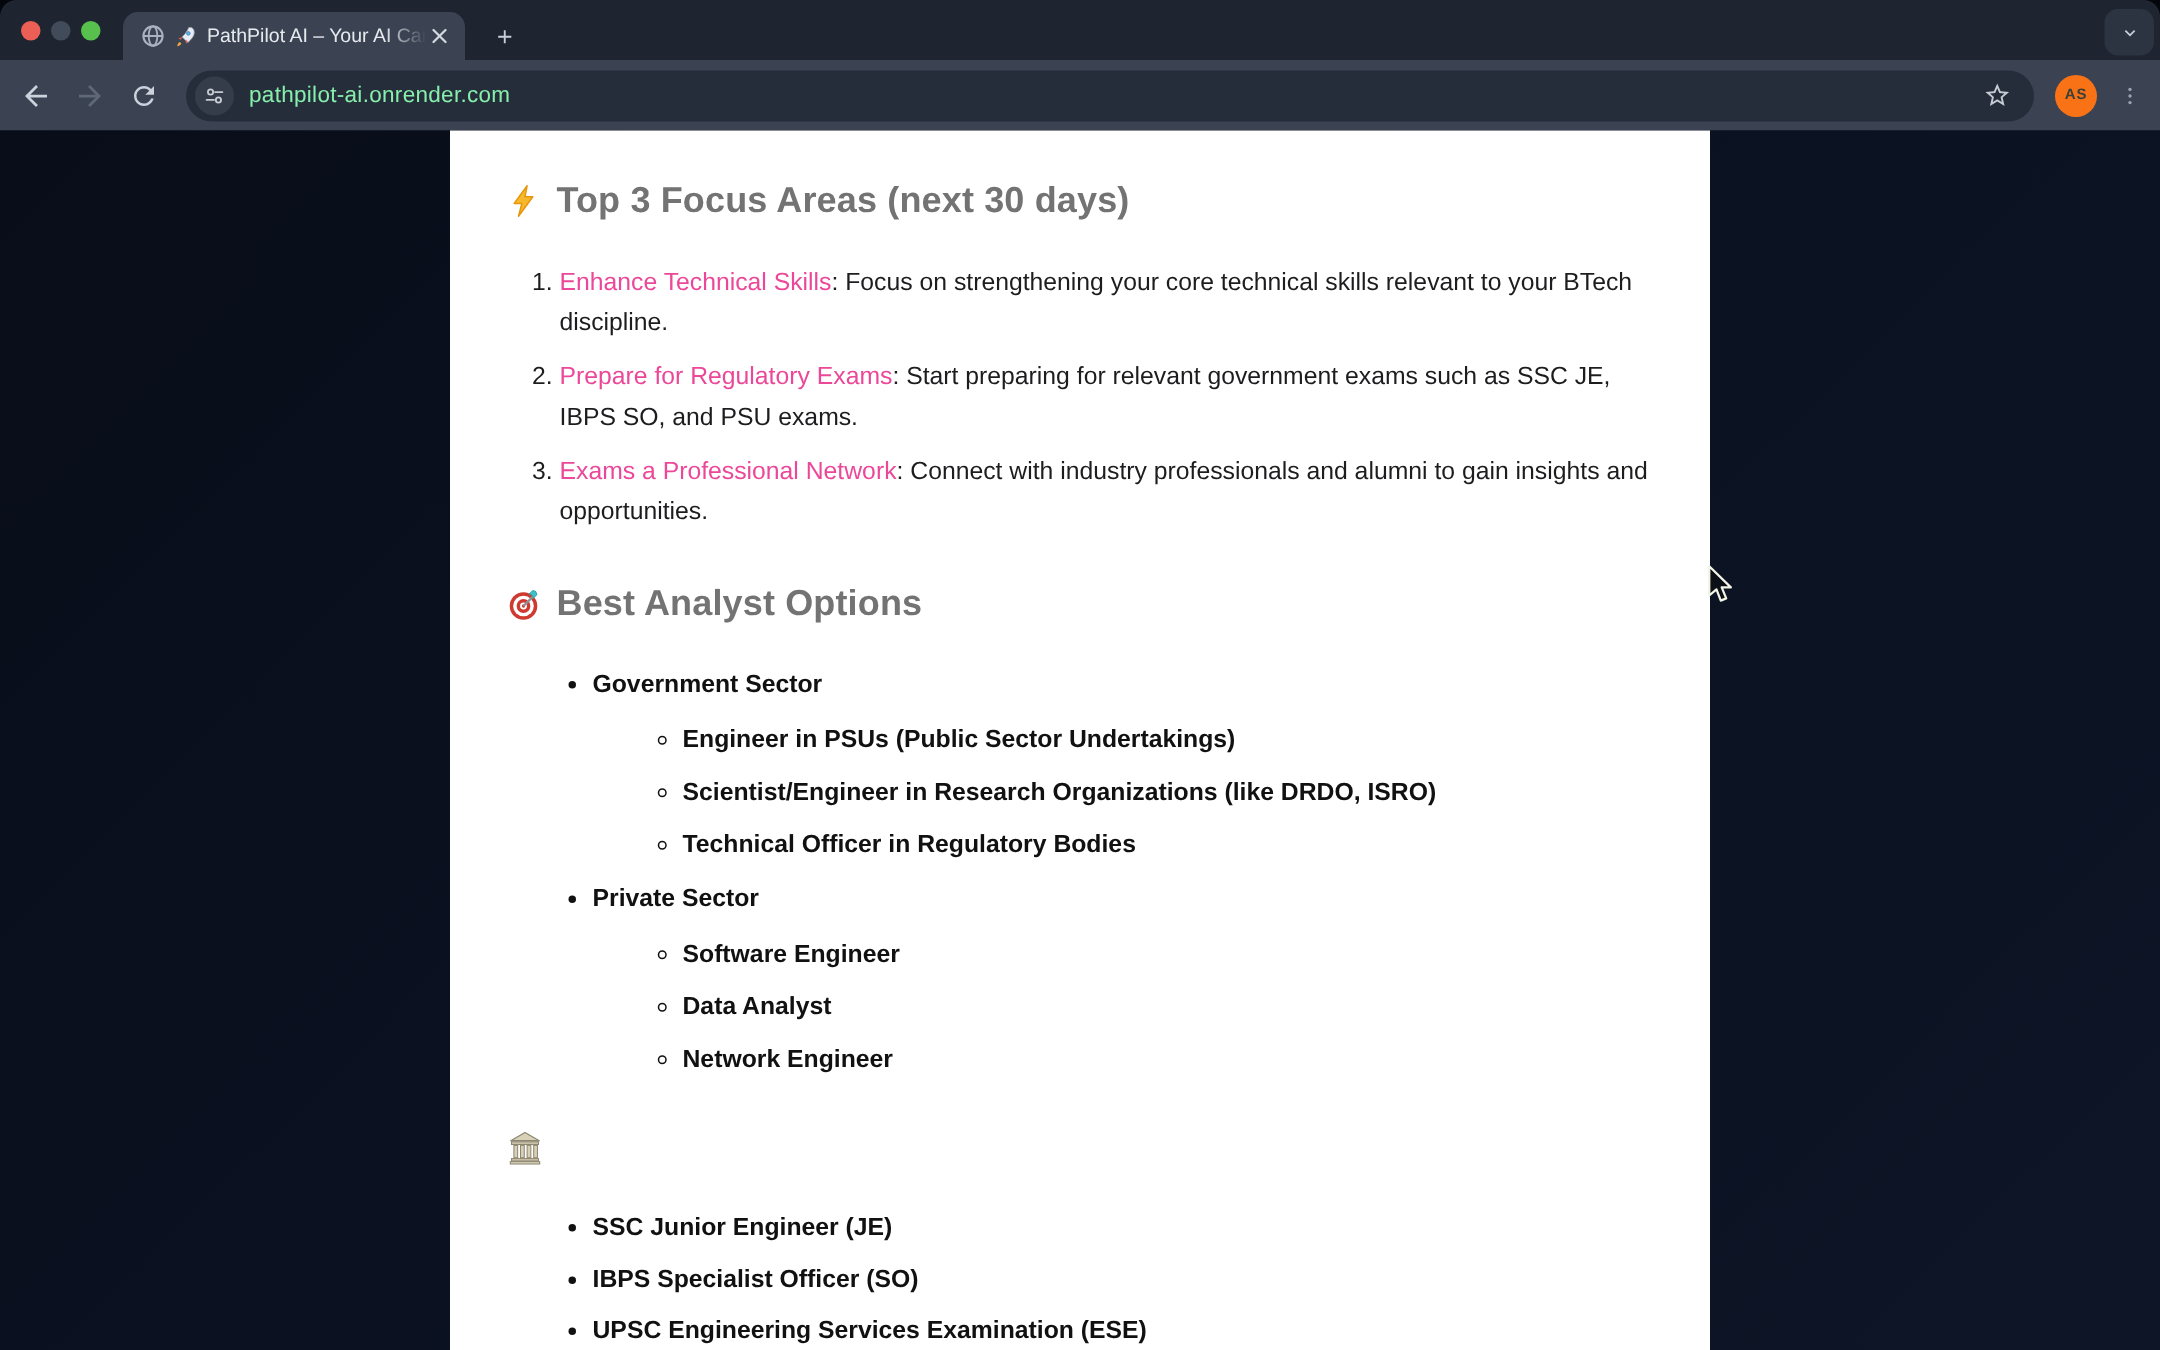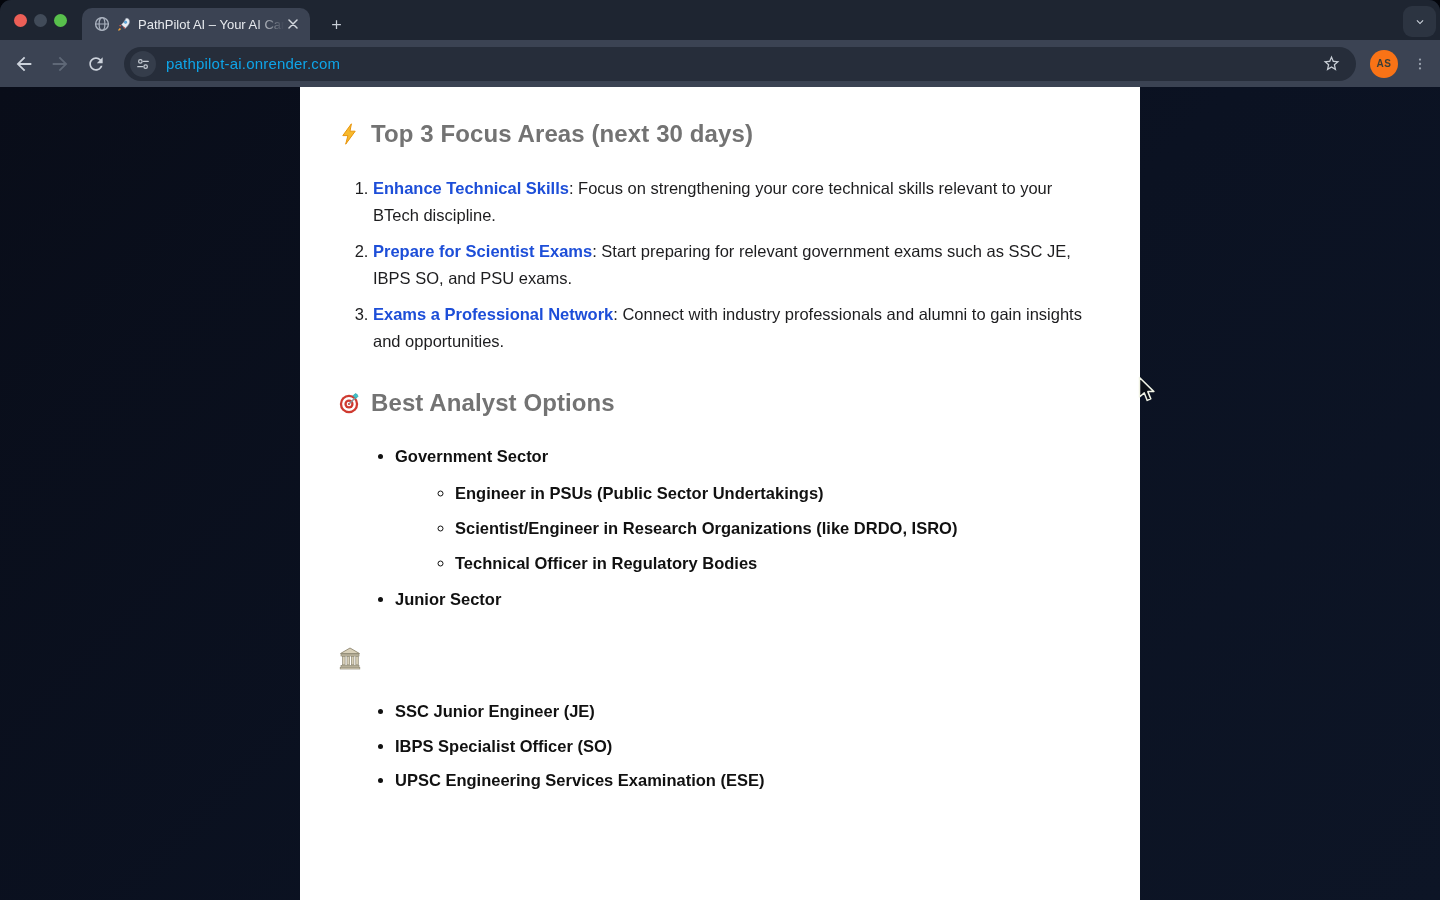--- a/index.html
+++ b/index.html
@@ -24,38 +24,38 @@
   .tabsearch-btn { position:absolute; right:4px; top:6px; width:33px; height:31px; border-radius:9px; background:#2c3441; border:none; display:flex; align-items:center; justify-content:center; cursor:pointer; }
 
   
   .toolbar { position:absolute; top:40px; left:0; right:0; height:47px; background:#3b4353; display:flex; align-items:center; }
   .nav-btn { width:28px; height:28px; border:none; background:transparent; display:flex; align-items:center; justify-content:center; cursor:pointer; }
   .nav-btn.back { margin-left:10px; }
   .nav-btn.fwd { margin-left:8px; }
   .nav-btn.reload { margin-left:8px; }
   .omnibox { position:relative; margin-left:14px; width:1232px; height:34px; background:#262d3a; border-radius:17px; display:flex; align-items:center; padding:0 12px 0 6px; cursor:text; }
   .siteinfo { width:26px; height:26px; border-radius:50%; background:#353d4b; display:flex; align-items:center; justify-content:center; flex:0 0 auto; cursor:pointer; }
-  .url { margin-left:10px; font-size:15px; color:#0ea5e9; letter-spacing:.2px; flex:1; }
+  .url { margin-left:10px; font-size:15px; color:#86efac; letter-spacing:.2px; flex:1; }
   .star-btn { width:26px; height:26px; border:none; background:transparent; display:flex; align-items:center; justify-content:center; cursor:pointer; flex:0 0 auto; }
   .avatar { margin-left:14px; width:28px; height:28px; border-radius:50%; background:#f97316; color:#3a3f38; font-size:10px; font-weight:700; display:flex; align-items:center; justify-content:center; letter-spacing:.5px; cursor:pointer; flex:0 0 auto; }
   .menu-btn { margin-left:8px; width:28px; height:28px; border:none; background:transparent; display:flex; align-items:center; justify-content:center; cursor:pointer; }
 
   
   .content { position:absolute; top:87px; left:0; right:0; bottom:0; background:linear-gradient(135deg,#090d19 0%, #0b1222 55%, #0d1526 100%); }
   .panel { position:absolute; left:300px; top:0; width:840px; height:813px; background:#ffffff; padding:22px 40px 0 38px; overflow:hidden; }
 
   h3.sec { display:flex; align-items:center; gap:9px; color:#737373; font-size:24px; font-weight:700; letter-spacing:.1px; }
   h3.sec .hicon { display:inline-flex; width:24px; height:24px; flex:0 0 auto; }
   .sec1 { margin-top:11px; }
   .sec2 { margin-top:34px; }
   .sec3 { margin-top:33px; }
 
   .panel ol { margin:27px 0 0 0; padding-left:35px; color:#1d1d1f; font-size:16.5px; line-height:27px; }
   .panel ol li { margin-bottom:9px; }
-  .panel ol li strong { font-weight:700; color:#1d4ed8; }
+  .panel ol li strong { font-weight:400; color:#ec4899; }
 
   ul.l1 { margin:26px 0 0 0; padding-left:57px; list-style:disc; color:#111; font-size:16.5px; line-height:27px; }
   ul.l1 > li { font-weight:700; margin-bottom:8px; }
   ul.l2 { margin:10px 0 9px 0; padding-left:60px; list-style:circle; }
   ul.l2 > li { font-weight:700; margin-bottom:8px; }
   ul.exams { margin:28px 0 0 0; padding-left:57px; list-style:disc; color:#111; font-size:16.5px; line-height:27px; }
   ul.exams > li { font-weight:700; margin-bottom:7.5px; }
 
   .cursor { position:absolute; left:1138px; top:289px;  width:19px; height:28px; pointer-events:none; }
 </style>
@@ -162,21 +162,21 @@
       <h3 class="sec sec1">
         <span class="hicon">
           <svg viewBox="0 0 24 24" width="24" height="24">
               <path d="M13.4 1.8 4.8 13.6h5.1l-2.2 8.6 9.5-13h-5.2z" fill="#f7b92c" stroke="#e8950c" stroke-width="1" stroke-linejoin="round"></path>
             </svg>
         </span>
         <span>Top 3 Focus Areas (next 30 days)</span>
       </h3>
       <ol>
         <li><strong>Enhance Technical Skills</strong><span>: Focus on strengthening your core technical skills relevant to your BTech discipline.</span></li>
-        <li><strong>Prepare for Scientist Exams</strong><span>: Start preparing for relevant government exams such as SSC JE, IBPS SO, and PSU exams.</span></li>
+        <li><strong>Prepare for Regulatory Exams</strong><span>: Start preparing for relevant government exams such as SSC JE, IBPS SO, and PSU exams.</span></li>
         <li><strong>Exams a Professional Network</strong><span>: Connect with industry professionals and alumni to gain insights and opportunities.</span></li>
       </ol>
 
       <h3 class="sec sec2">
         <span class="hicon">
           <svg viewBox="0 0 24 24" width="24" height="24">
             <circle cx="11" cy="13" r="9.2" fill="#cf3a30"></circle>
             <circle cx="11" cy="13" r="6.9" fill="#ffffff"></circle>
             <circle cx="11" cy="13" r="4.6" fill="#cf3a30"></circle>
             <circle cx="11" cy="13" r="2.3" fill="#ffffff"></circle>
@@ -190,21 +190,26 @@
       <ul class="l1">
         <li>
           <span>Government Sector</span>
           <ul class="l2">
             <li><span>Engineer in PSUs (Public Sector Undertakings)</span></li>
             <li><span>Scientist/Engineer in Research Organizations (like DRDO, ISRO)</span></li>
             <li><span>Technical Officer in Regulatory Bodies</span></li>
           </ul>
         </li>
         <li>
-          <span>Junior Sector</span>
+          <span>Private Sector</span>
+          <ul class="l2">
+            <li><span>Software Engineer</span></li>
+            <li><span>Data Analyst</span></li>
+            <li><span>Network Engineer</span></li>
+          </ul>
         </li>
       </ul>
 
       <h3 class="sec sec3">
         <span class="hicon">
           <svg viewBox="0 0 24 24" width="24" height="24">
             <path d="M12 2 2.5 7.5h19z" fill="#d9d0b8" stroke="#8e8872" stroke-width="0.9" stroke-linejoin="round"></path>
             <rect x="3" y="8.2" width="18" height="1.8" fill="#cdc4aa" stroke="#8e8872" stroke-width="0.7"></rect>
             <rect x="4.6" y="10.6" width="2.5" height="8.2" fill="#d9d0b8" stroke="#8e8872" stroke-width="0.7"></rect>
             <rect x="9" y="10.6" width="2.5" height="8.2" fill="#d9d0b8" stroke="#8e8872" stroke-width="0.7"></rect>

